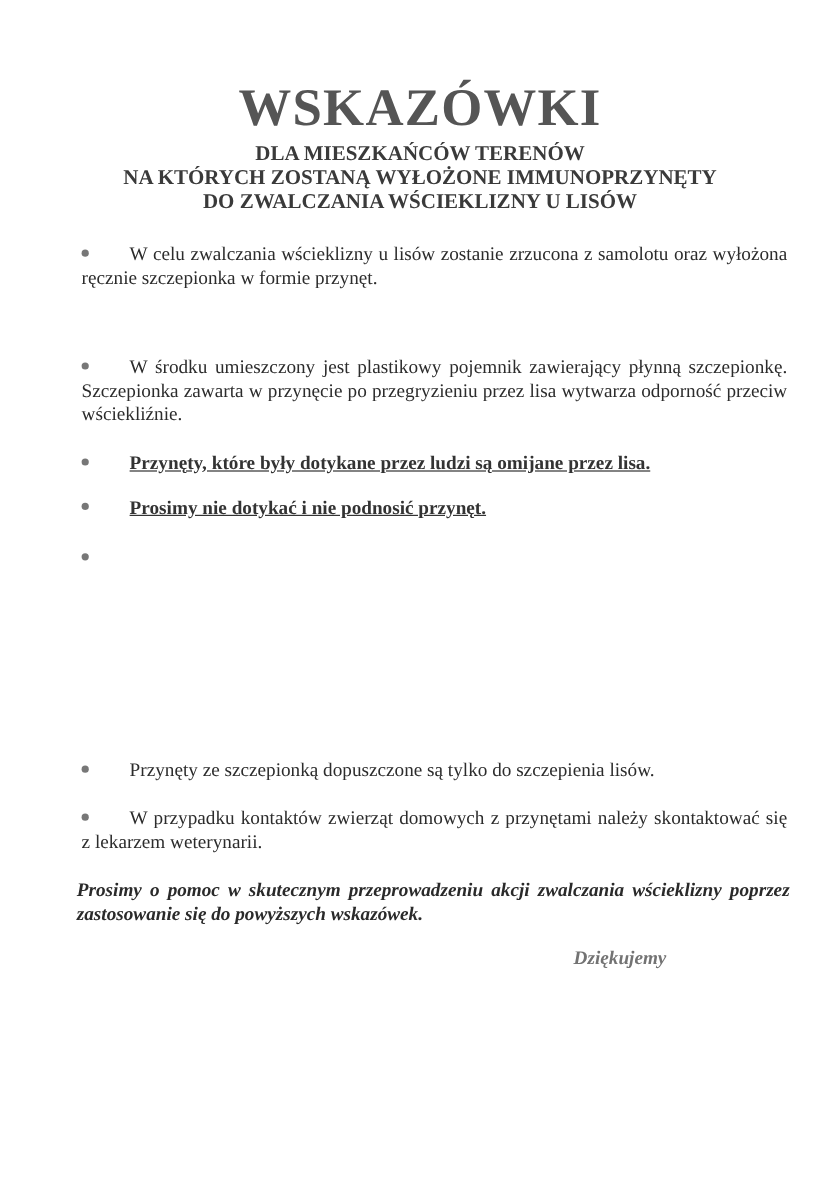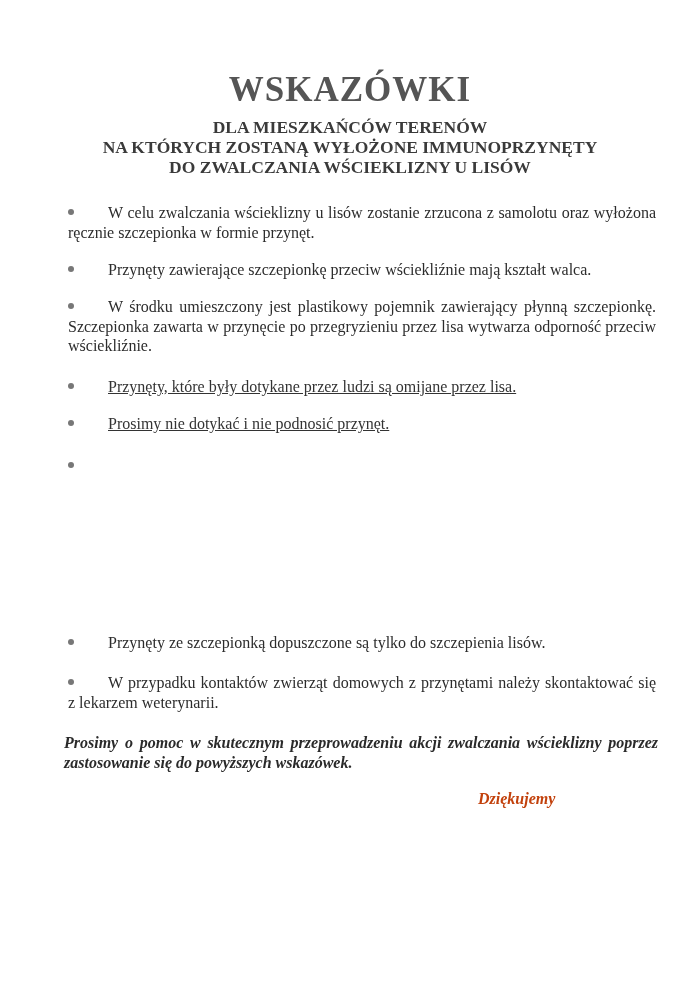--- a/index.html
+++ b/index.html
@@ -1,53 +1,50 @@
 <!DOCTYPE html>
 <html><head>
 <meta charset="utf-8">
 <style>
   html, body { margin: 0; padding: 0; background: #ffffff; }
   body { width: 700px; height: 989px; position: relative; overflow: hidden;
          font-family: "Liberation Serif", "DejaVu Serif", serif; color: #2a2a2a; }
   .page { position: absolute; left: 0; top: 0; width: 700px; height: 989px; }
   .title { position: absolute; top: 66px; left: 0; width: 700px; text-align: center;
-           font-size: 35px; font-weight: bold; color: #555555; letter-spacing: 1px; line-height: 48px; }
+           font-size: 44px; font-weight: bold; color: #555555; letter-spacing: 1px; line-height: 48px; }
   .subtitle { position: absolute; top: 117px; left: 0; width: 700px; text-align: center;
               font-size: 17.5px; font-weight: bold; color: #3a3a3a; line-height: 20px; }
   .subtitle div { white-space: nowrap; }
   .item { position: absolute; left: 68px; width: 588px; font-size: 16px; line-height: 19.5px;
           color: #2c2c2c; text-align: justify; }
   .item .bullet { display: inline-block; width: 6px; height: 6px; border-radius: 50%;
                   background: #777; margin-right: 34px; vertical-align: middle; position: relative; top: -2px; }
-  .item.bold .txt { font-weight: normal; text-decoration: underline; color: #333; font-size: 16px; }
+  .item.bold .txt { font-weight: bold; text-decoration: underline; color: #333; font-size: 16px; }
   .item.bold .bullet { margin-right: 34px; }
   .closing { position: absolute; left: 64px; top: 733px; width: 594px; font-size: 16px; line-height: 20px;
              font-weight: bold; font-style: italic; color: #2a2a2a; text-align: justify; }
   .thanks { position: absolute; left: 478px; top: 790px; font-size: 16px; font-weight: bold;
-            font-style: italic; color: #c2410c; }
+            font-style: italic; color: #737373; }
 </style>
 </head>
 <body>
 
 <div class="page">
   <div class="title">WSKAZÓWKI</div>
 
   <div class="subtitle">
     <div>DLA MIESZKAŃCÓW TERENÓW</div>
     <div>NA KTÓRYCH ZOSTANĄ WYŁOŻONE IMMUNOPRZYNĘTY</div>
     <div>DO ZWALCZANIA WŚCIEKLIZNY U LISÓW</div>
   </div>
 
   <div class="item" style="top:203px;">
     <span class="bullet"></span><span class="txt">W celu zwalczania wścieklizny u lisów zostanie zrzucona z samolotu oraz wyłożona ręcznie szczepionka w formie przynęt.</span>
   </div>
 
-  <div class="item" style="top:260px;">
-    <span class="bullet"></span><span class="txt">Przynęty zawierające szczepionkę przeciw wściekliźnie mają kształt walca.</span>
-  </div>
 
   <div class="item" style="top:297px;">
     <span class="bullet"></span><span class="txt">W środku umieszczony jest plastikowy pojemnik zawierający płynną szczepionkę. Szczepionka zawarta w przynęcie po przegryzieniu przez lisa wytwarza odporność przeciw wściekliźnie.</span>
   </div>
 
   <div class="item bold" style="top:377px;">
     <span class="bullet"></span><span class="txt">Przynęty, które były dotykane przez ludzi są omijane przez lisa.</span>
   </div>
 
   <div class="item bold" style="top:414px;">

